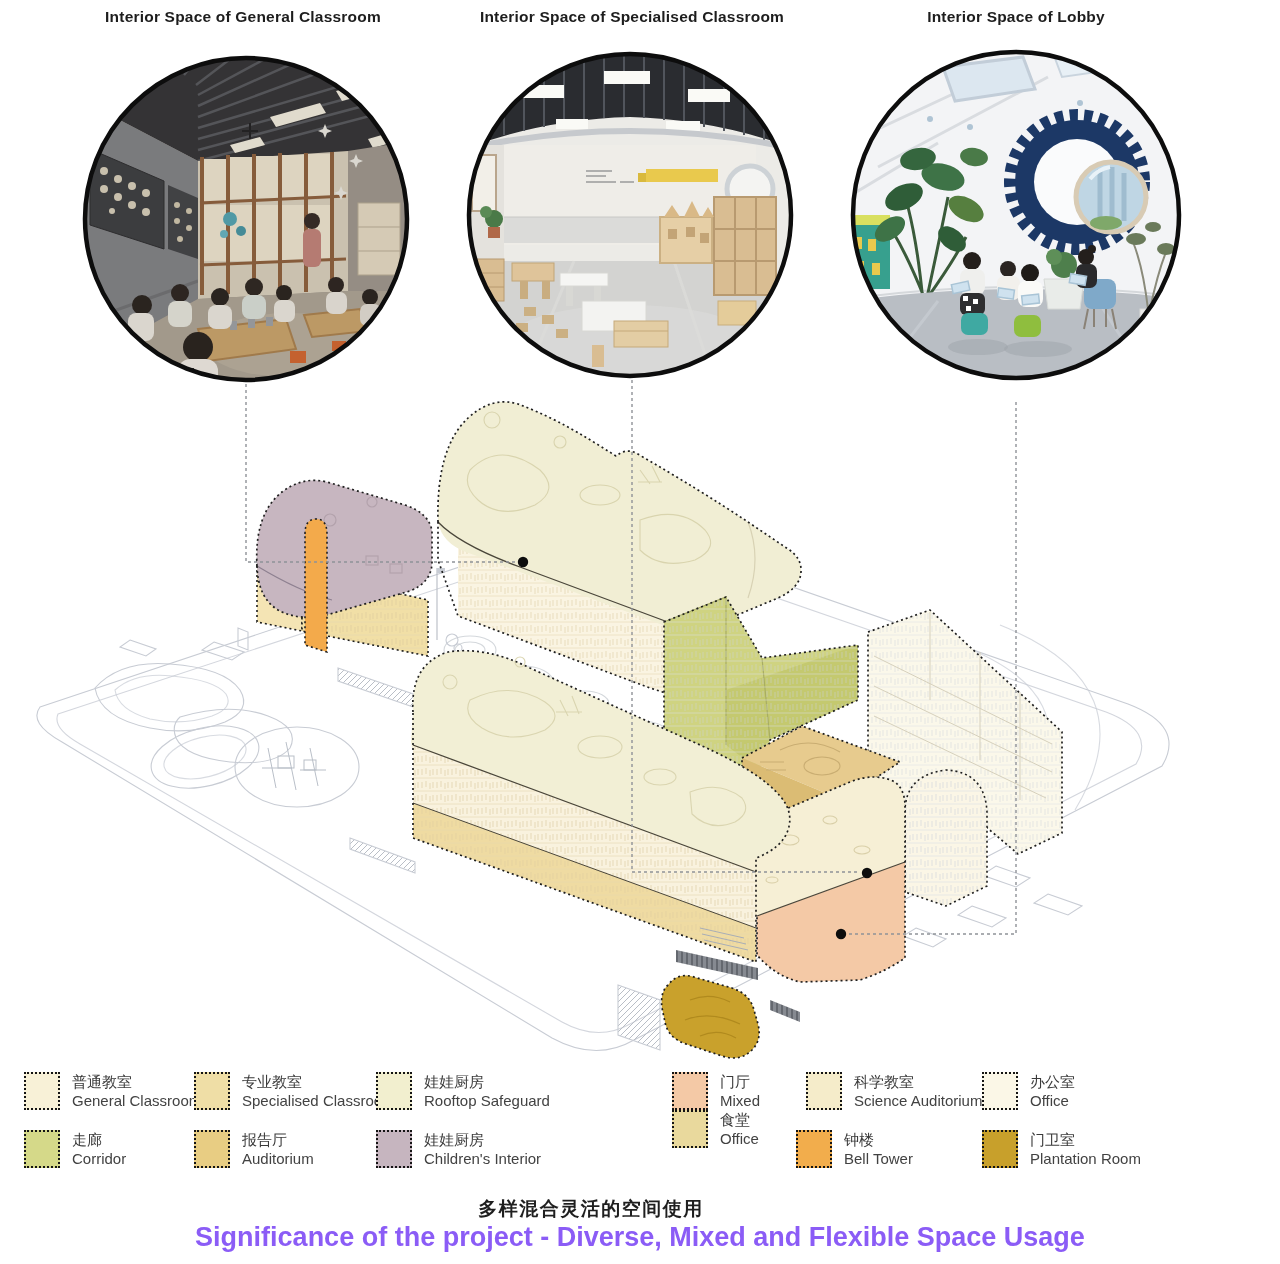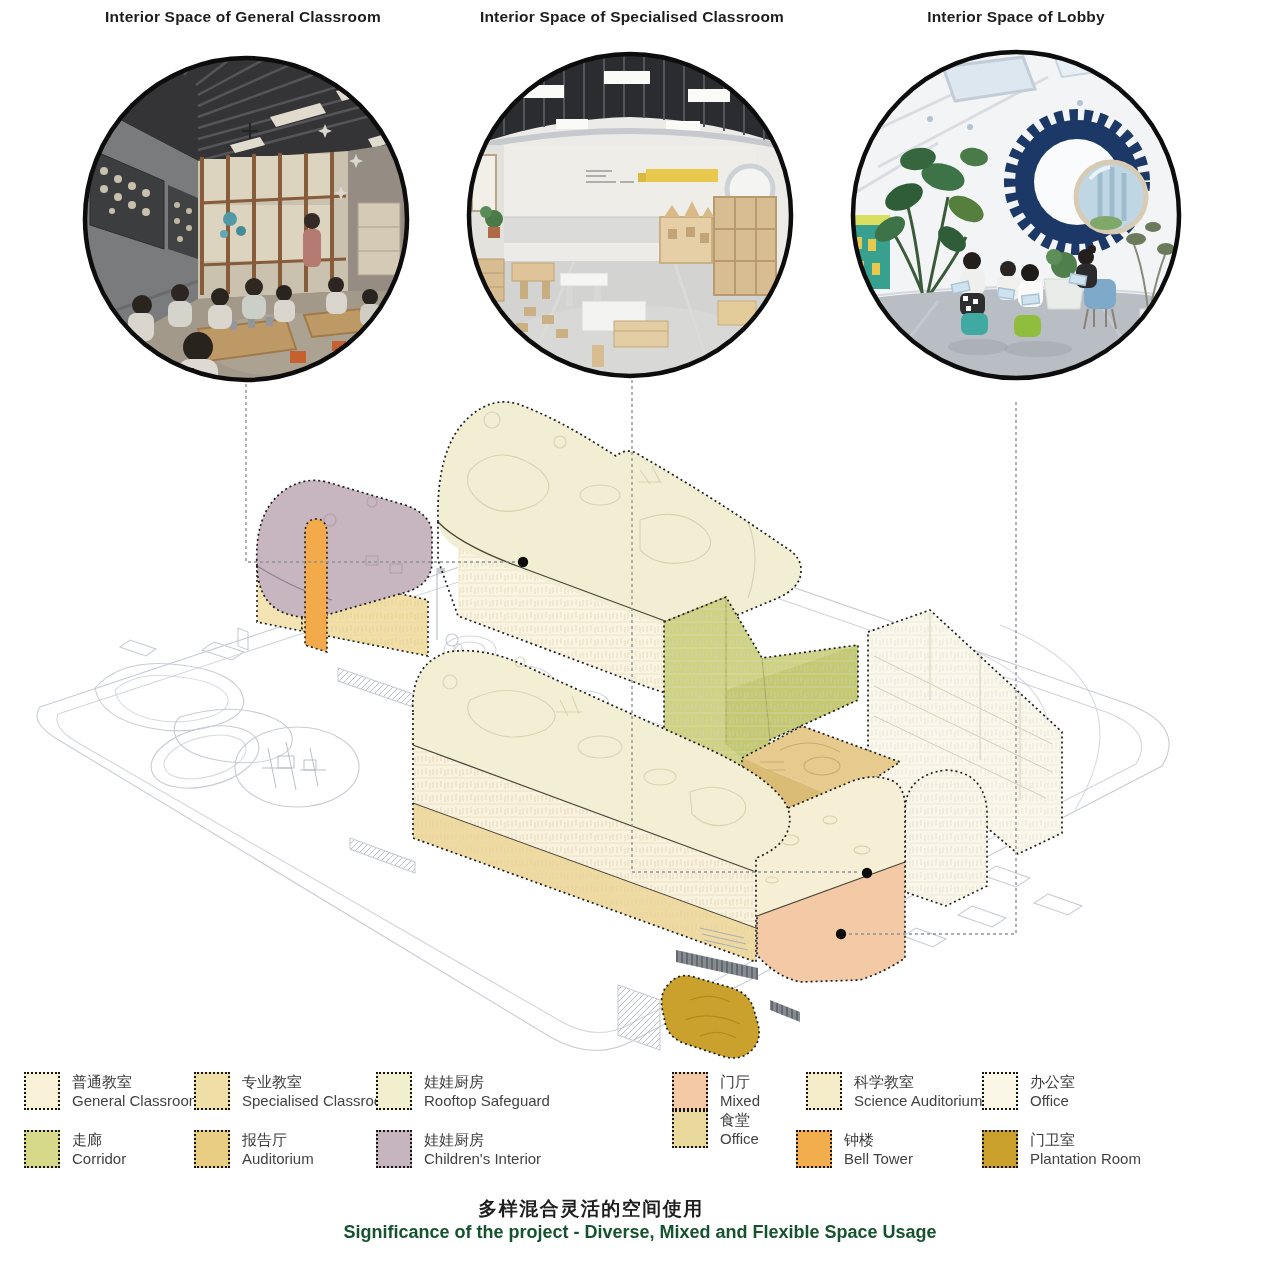--- a/index.html
+++ b/index.html
@@ -6,21 +6,21 @@
   body{width:1280px;height:1264px;position:relative;font-family:"Liberation Sans",sans-serif;overflow:hidden;}
   .photo-title{position:absolute;top:8px;transform:translateX(-50%);font-size:15.5px;font-weight:bold;color:#1d1d1d;white-space:nowrap;letter-spacing:.2px;}
   .photo{position:absolute;}
   .axon{position:absolute;left:0;top:0;}
   .legend-item{position:absolute;display:flex;align-items:flex-start;}
   .swatch{width:36px;height:38px;border:2.4px dotted #141414;box-sizing:border-box;flex:0 0 auto;}
   .legend-text{margin-left:12px;line-height:19px;}
   .legend-zh{font-size:15px;color:#3a3a3a;}
   .legend-en{font-size:15px;color:#424242;}
   .footer-zh{position:absolute;left:0;top:1196px;width:1182px;text-align:center;font-size:19px;font-weight:bold;color:#1f1f1f;letter-spacing:1.5px;}
-  .footer-en{position:absolute;left:0;top:1222px;width:1280px;text-align:center;font-size:18px;font-weight:bold;color:#14532d;}
+  .footer-en{position:absolute;left:0;top:1222px;width:1280px;text-align:center;font-size:27px;font-weight:bold;color:#8b5cf6;}
   svg{display:block;}
 </style>
 </head>
 <body>
 
 <div class="photo-title" style="left:243px">Interior Space of General Classroom</div>
 <div class="photo-title" style="left:632px">Interior Space of Specialised Classroom</div>
 <div class="photo-title" style="left:1016px">Interior Space of Lobby</div>
 
 <svg class="photo" style="left:80px;top:53px" width="332" height="332" viewBox="0 0 332 332">

